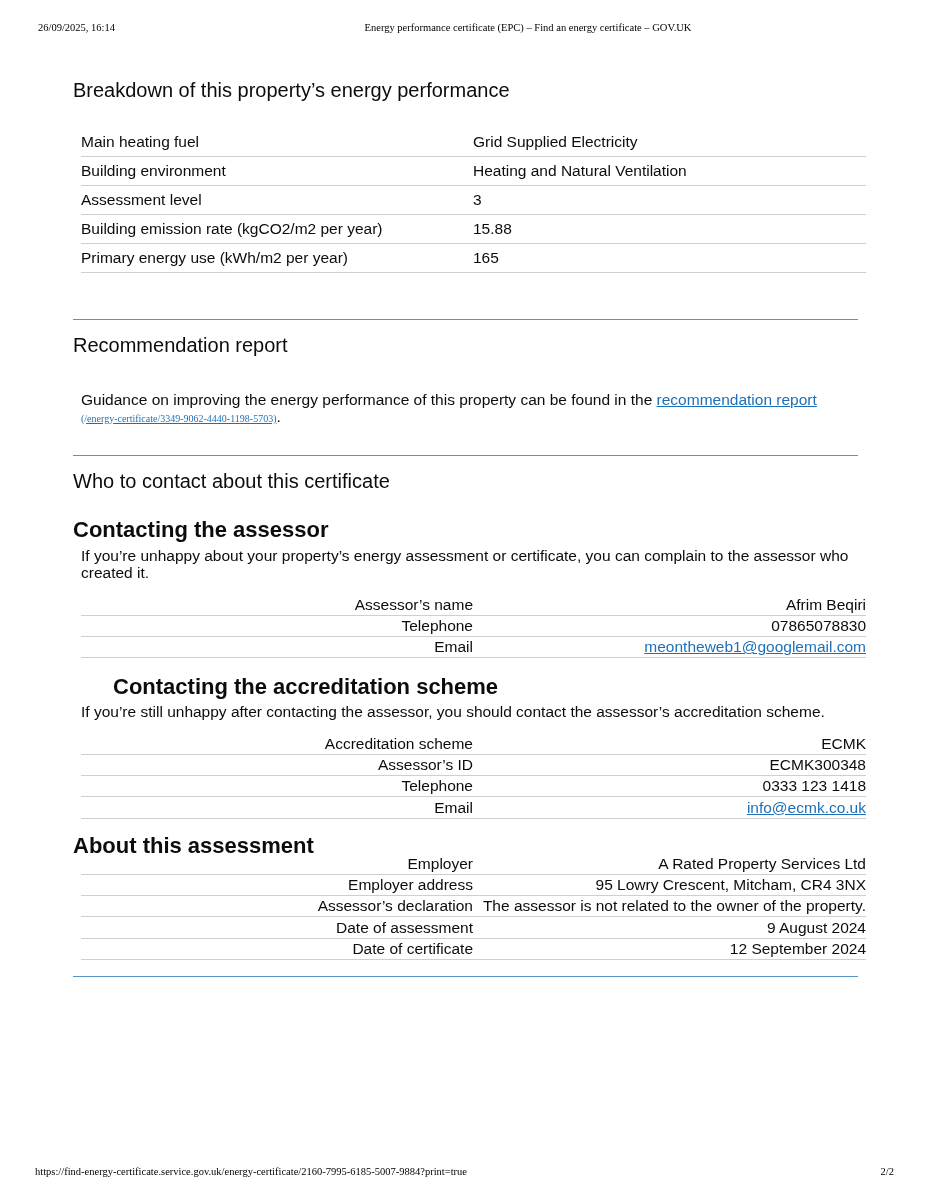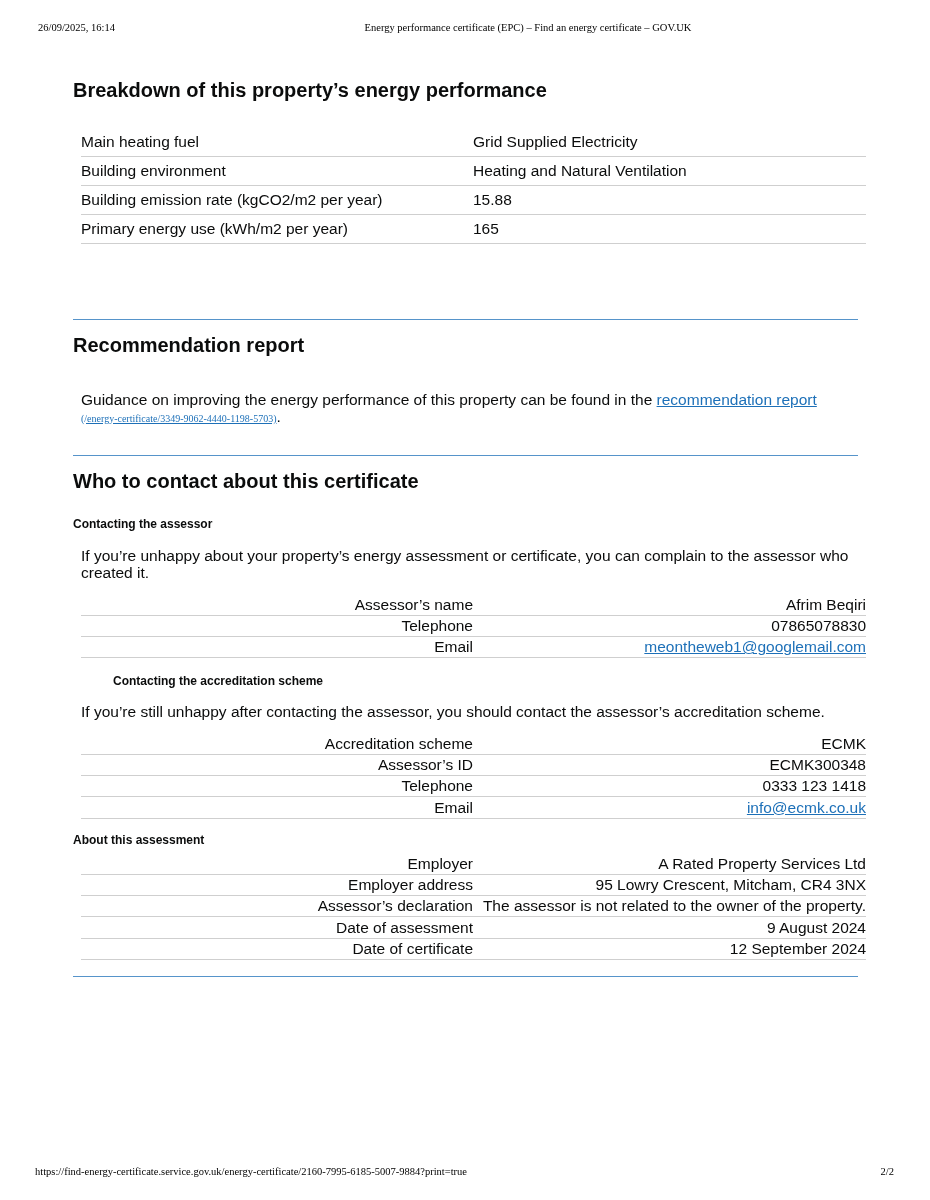--- a/index.html
+++ b/index.html
@@ -31,28 +31,28 @@
     .pf-right { position: absolute; right: 36px; }
 
     .content {
       position: absolute;
       left: 73px;
       top: 0;
       width: 785px;
     }
     h2 {
       font-size: 20px;
-      font-weight: bold;
+      font-weight: normal;
       margin: 0;
       position: absolute;
       left: 0;
       white-space: nowrap;
     }
     h3 {
-      font-size: 12px;
+      font-size: 22px;
       font-weight: bold;
       margin: 0;
       position: absolute;
       left: 0;
       white-space: nowrap;
     }
     p.body-text {
       font-size: 15.5px;
       line-height: 17px;
       margin: 8px;
@@ -107,20 +107,24 @@
     <tbody>
         <tr>
       <td class="k">Main heating fuel</td>
       <td>Grid Supplied Electricity</td>
     </tr>
     <tr>
       <td class="k">Building environment</td>
       <td>Heating and Natural Ventilation</td>
     </tr>
     <tr>
+      <td class="k">Assessment level</td>
+      <td>3</td>
+    </tr>
+    <tr>
       <td class="k">Building emission rate (kgCO2/m2 per year)</td>
       <td>15.88</td>
     </tr>
     <tr>
       <td class="k">Primary energy use (kWh/m2 per year)</td>
       <td>165</td>
     </tr>
   </tbody>
     </table>
 

